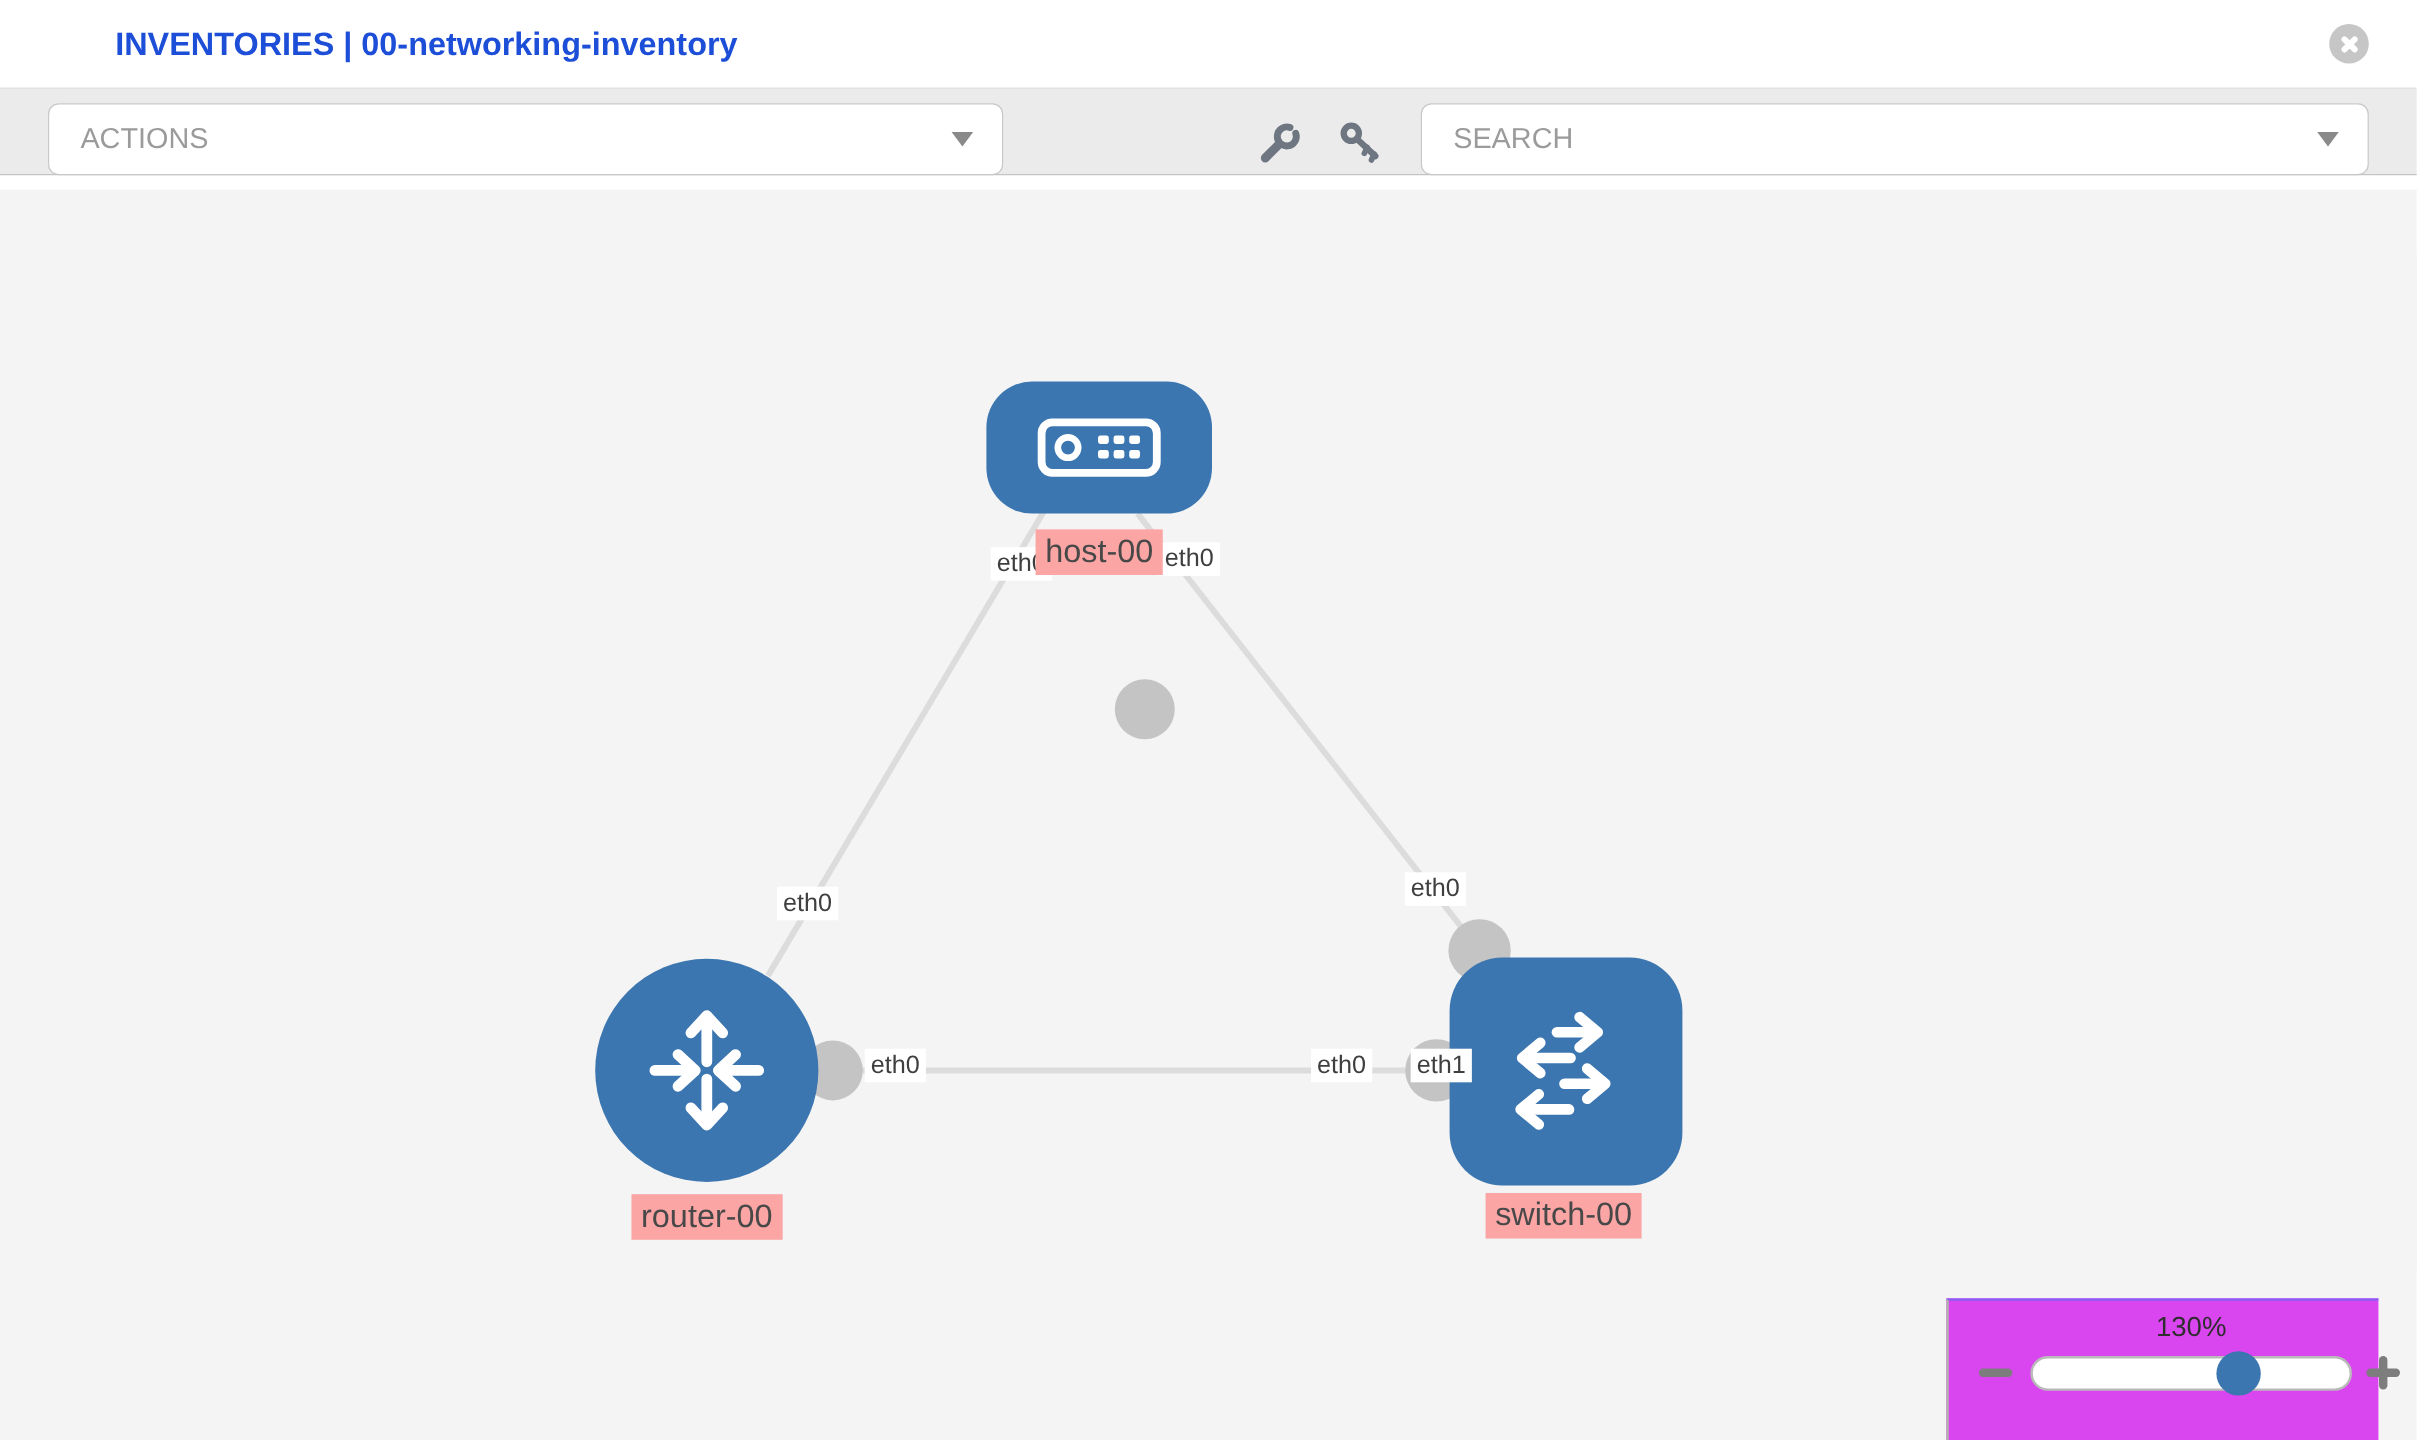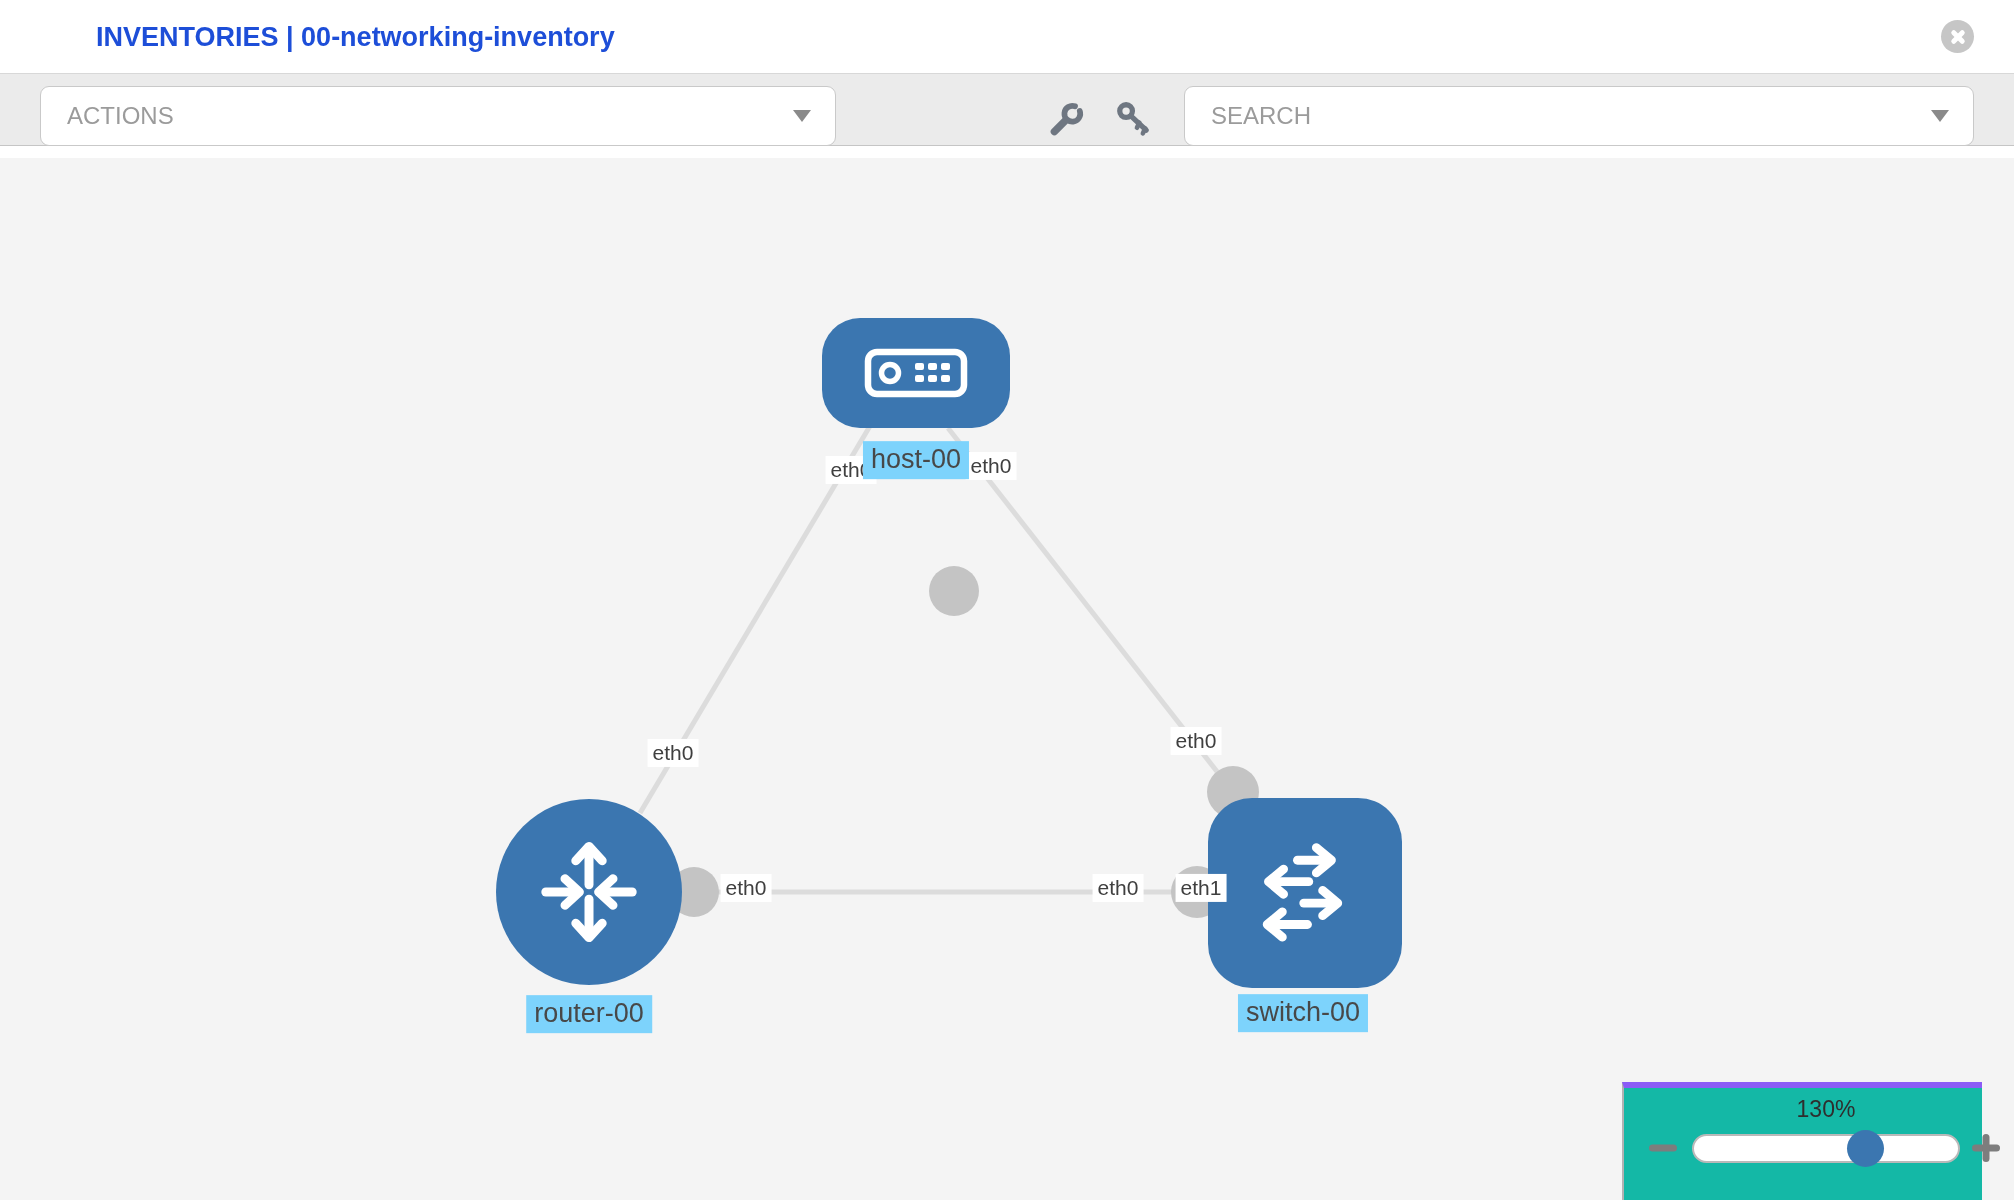--- a/index.html
+++ b/index.html
@@ -72,21 +72,21 @@
   .node {
     position:absolute; display:flex; align-items:center; justify-content:center;
     background:#3b76b0; cursor:pointer;
   }
   .node-host   { left:822px;  top:160px; width:188px; height:110px; border-radius:38px; }
   .node-router { left:496px;  top:641px; width:186px; height:186px; border-radius:50%; }
   .node-switch { left:1208px; top:640px; width:194px; height:190px; border-radius:44px; }
 
   .node-label {
     position:absolute; transform:translate(-50%,-50%);
-    background:#7dd3fc; color:#484848; font-size:27px;
+    background:#fca5a5; color:#484848; font-size:27px;
     padding:4px 8px; white-space:nowrap; line-height:1.1;
   }
   .if-label {
     position:absolute; transform:translate(-50%,-50%);
     background:#ffffff; color:#3f3f3f; font-size:21px;
     padding:2px 5px; white-space:nowrap; line-height:1.15;
   }
   .lbl-host          { left:916px;  top:302px; }
   .lbl-router        { left:589px;  top:856px; }
   .lbl-switch        { left:1303px; top:855px;text-align:center; }
@@ -94,22 +94,22 @@
   .if-host-right     { left:991px;  top:308px; }
   .if-router-top     { left:673px;  top:595px; }
   .if-switch-top     { left:1196px; top:583px; }
   .if-router-right   { left:746px;  top:730px; }
   .if-switch-left-b  { left:1118px; top:730px; }
   .if-switch-left-f  { left:1201px; top:730px; }
 
   
   .zoom-panel {
     position:absolute; left:1622px; top:1082px; width:360px; height:118px;
-    background:#14b8a6;
-    border-top:6px solid #8b5cf6; border-left:2px solid #b2b2b2;
+    background:#d946ef;
+    border-top:2px solid #8b5cf6; border-left:2px solid #b2b2b2;
   }
   .zoom-level {
     position:absolute; left:68px; top:8px; width:268px;
     text-align:center; font-size:23px; color:#2e2e2e;
   }
   .zoom-btn { position:absolute; padding:0; border:none; background:transparent; cursor:pointer; }
   .zoom-minus { left:24px;  top:48px; width:30px; height:24px; }
   .zoom-plus  { left:347px; top:45px; width:30px; height:30px; }
   .hbar {
     position:absolute; left:50%; top:50%; transform:translate(-50%,-50%);

